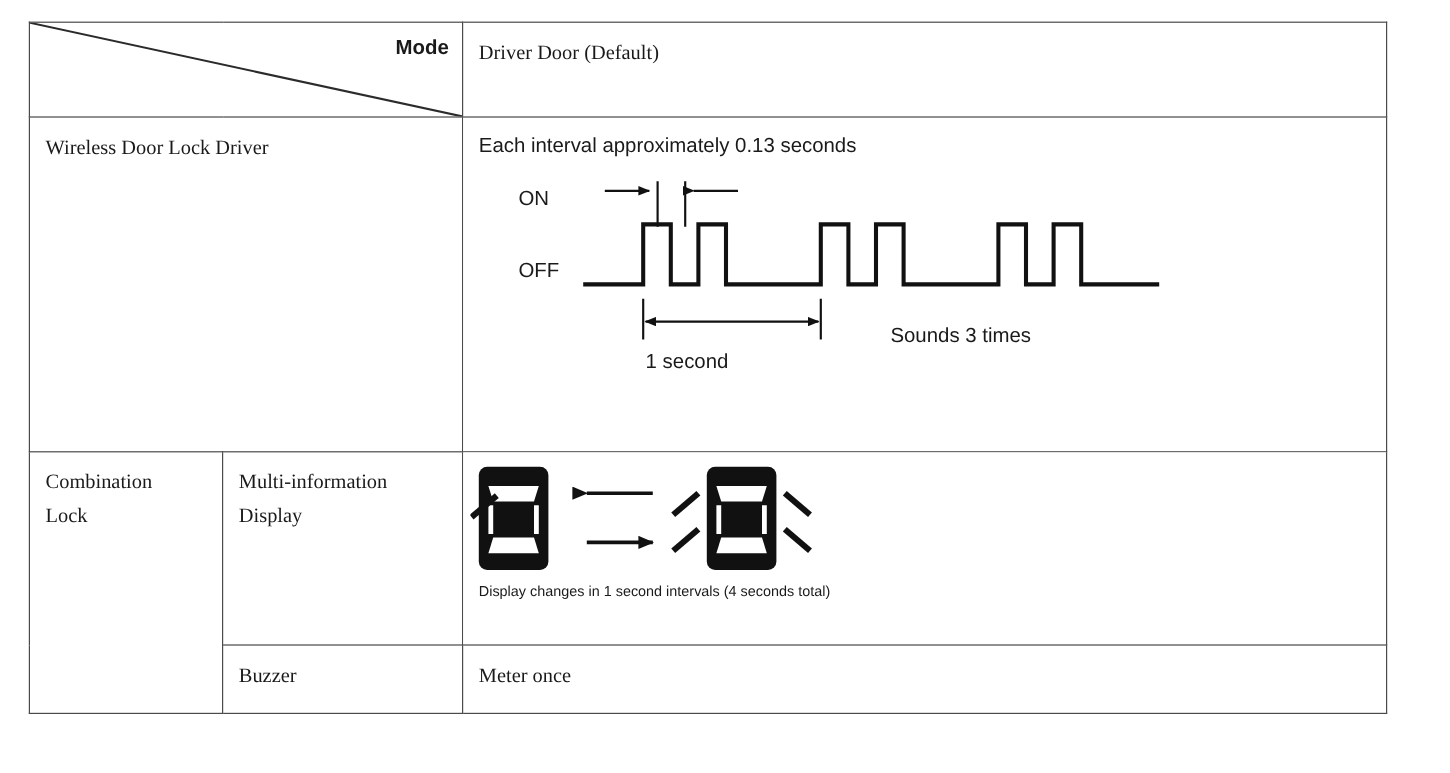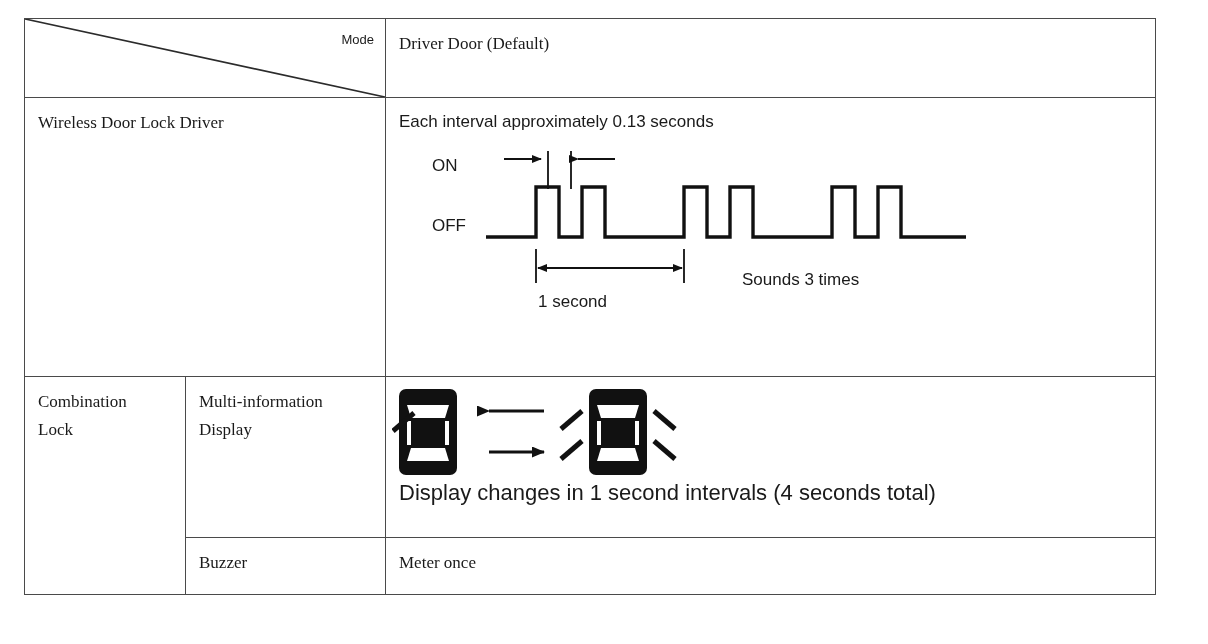--- a/index.html
+++ b/index.html
@@ -50,22 +50,23 @@
 
   
   .hdr-diag {
     position: relative;
     height: 78px;
   }
   .hdr-diag .mode-label {
     position: absolute;
     right: 11px;
     top: 9px;
-    font-size: 13px;
+    font-size: 17px;
     line-height: 24px;
+    font-weight: bold;
   }
   .hdr-diag svg.diag {
     position: absolute;
     left: 0; top: 0;
     width: 100%;
     height: 100%;
     display: block;
   }
 
   .hdr-value { height: 78px; }
@@ -92,21 +93,21 @@
   .r3-sub   { height: 160px; }
   .r3-body  { height: 160px; position: relative; }
   .mid-graphic {
     position: relative;
     height: 98px;
     width: 330px;
     margin: 6px 0 0 6px;
   }
   .mid-graphic svg { display: block; }
   .mid-caption {
-    font-size: 22px;
+    font-size: 12px;
     line-height: 24px;
     padding: 0 12px 0 13px;
   }
 
   
   .r4-sub  { height: 56px; }
   .r4-body { height: 56px; }
 
   .two-line span { display: block; }
 </style>

